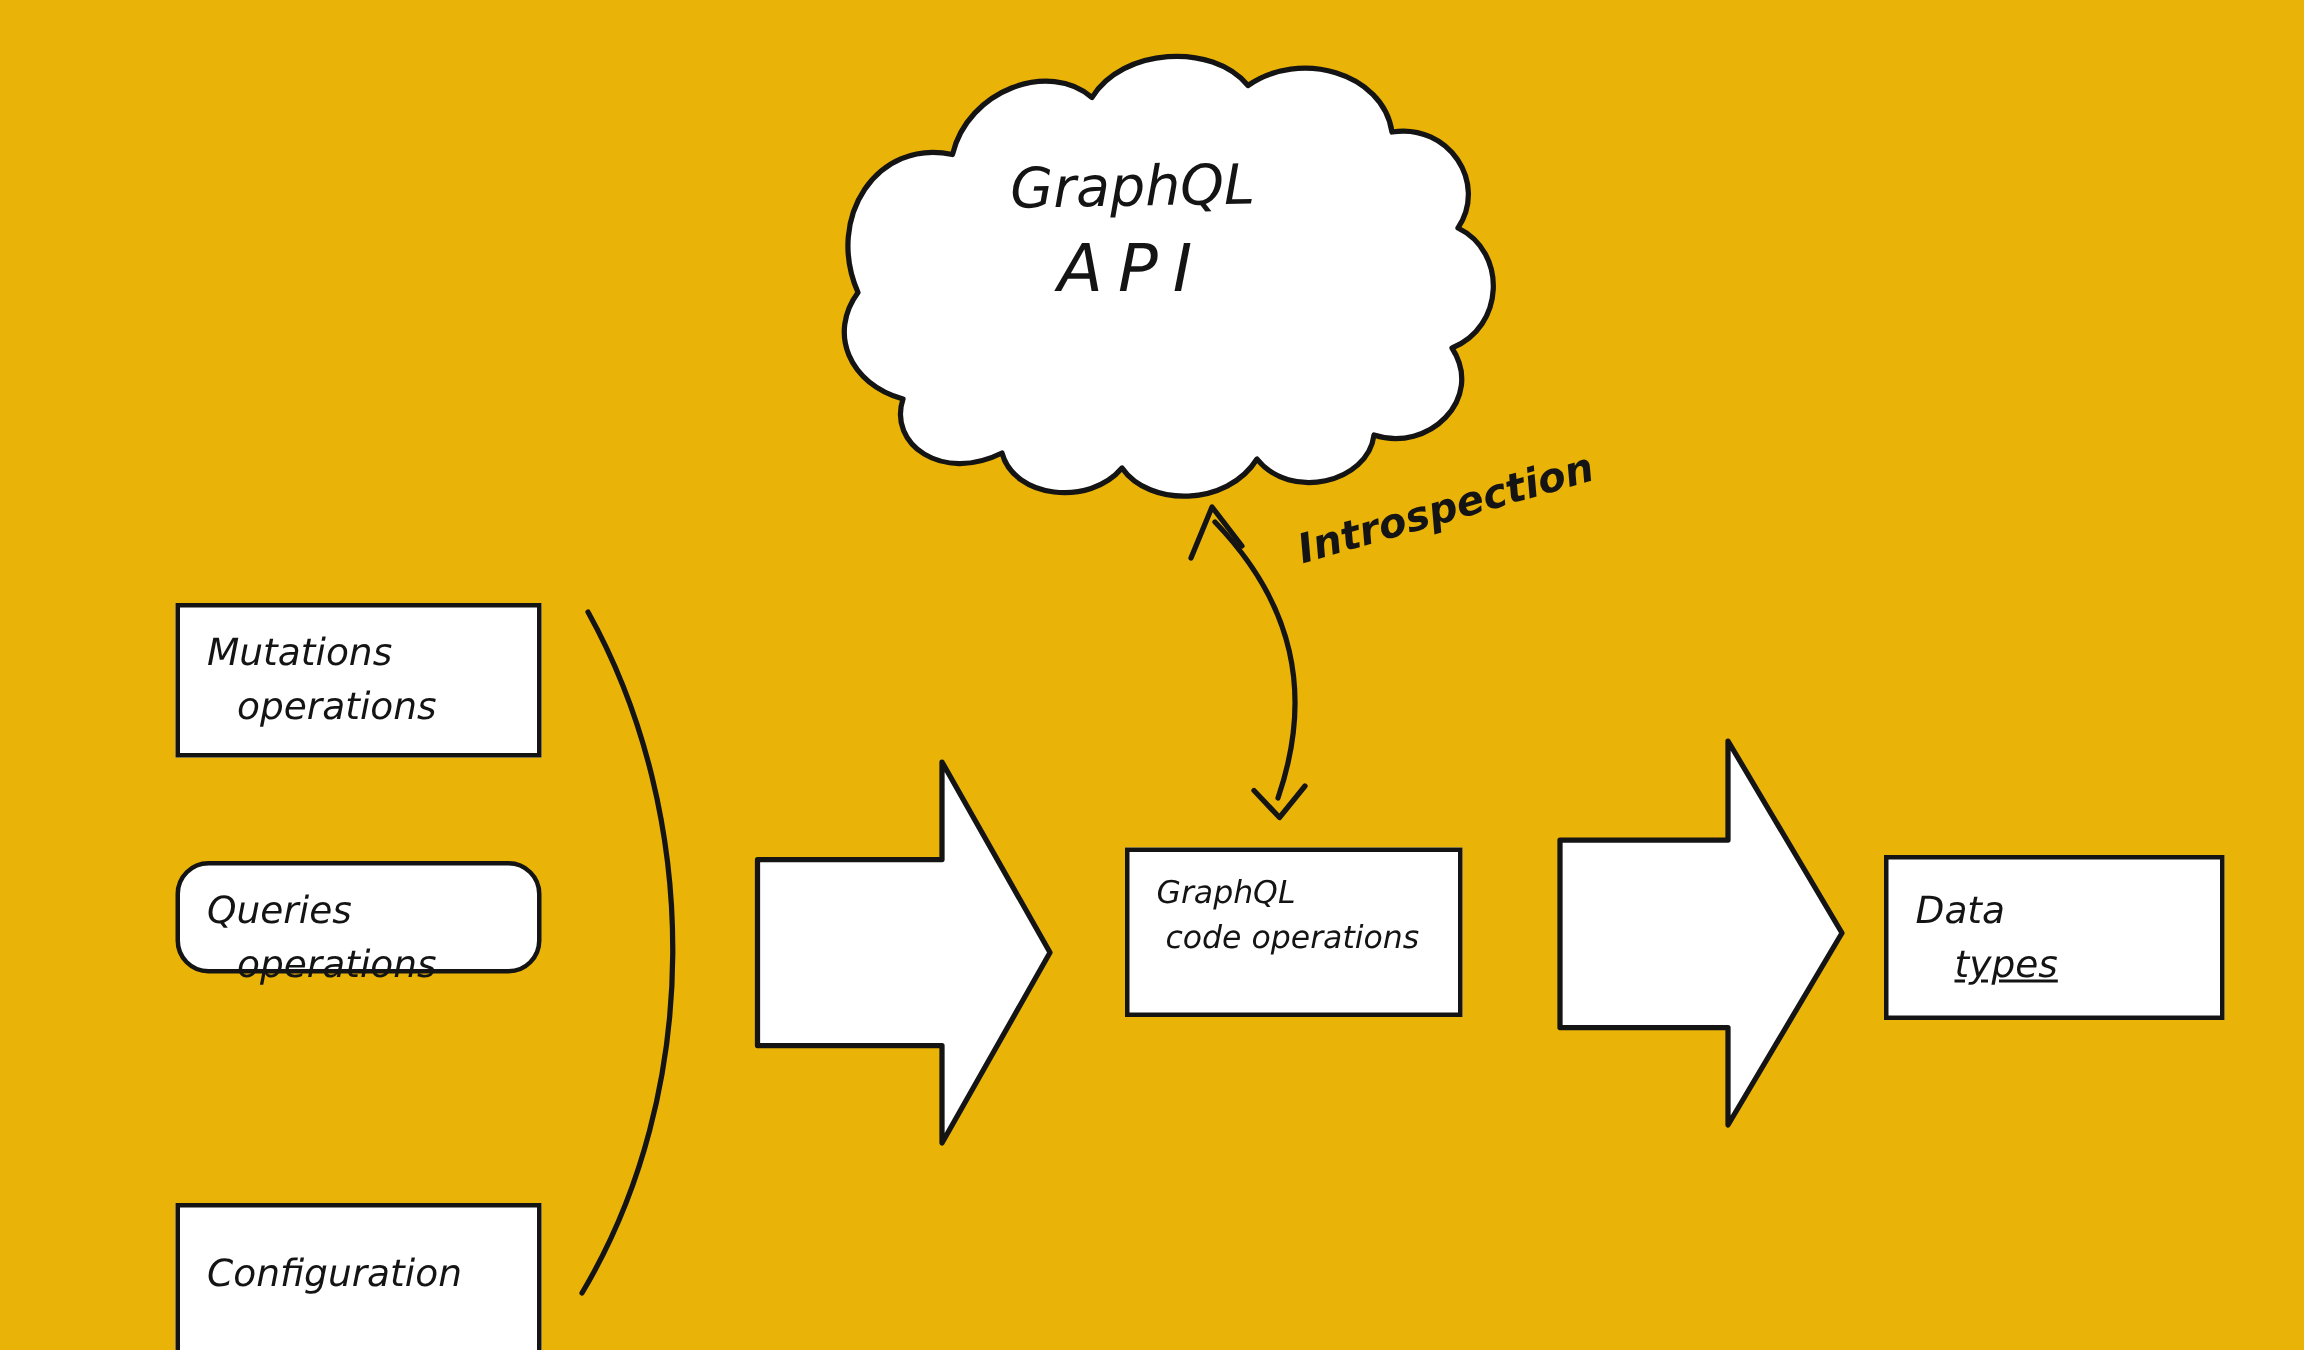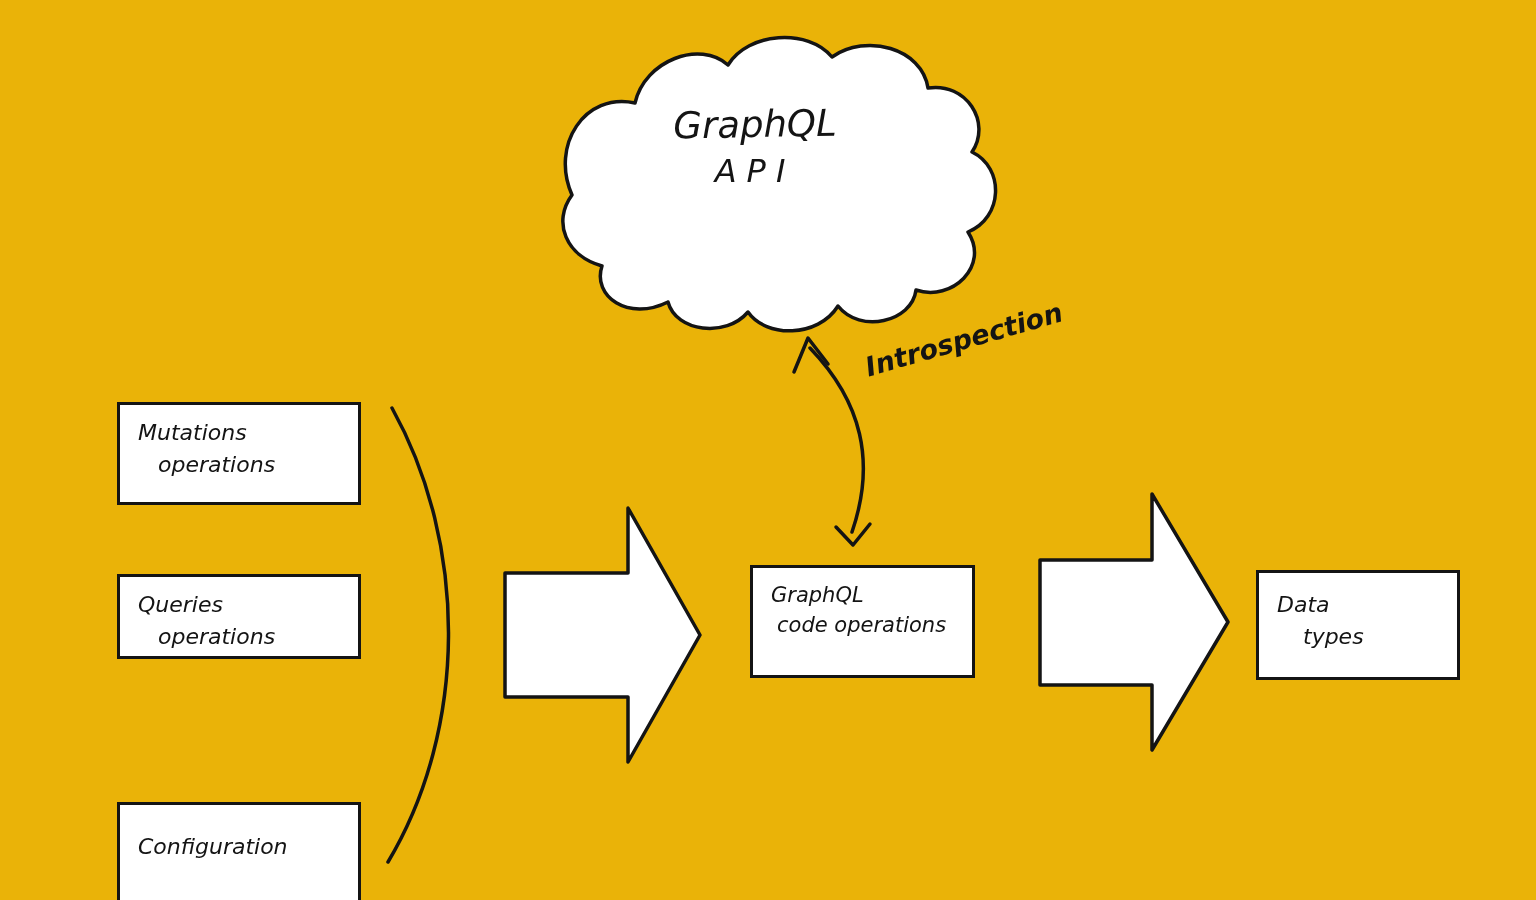--- a/index.html
+++ b/index.html
@@ -26,48 +26,48 @@
     color: #141414;
   }
   .cloud-label {
     position: absolute;
     left: 590px; top: 100px;
     width: 330px;
     text-align: center;
     line-height: 1.35;
   }
   .cloud-label .l1 { font-size: 37px; display: block; transform: rotate(-1deg); }
-  .cloud-label .l2 { font-size: 32px; display: block; letter-spacing: 10px; }
+  .cloud-label .l2 { font-size: 44px; display: block; letter-spacing: 10px; }
   .introspection-label {
     position: absolute;
     left: 866px; top: 352px;
     font-size: 27px;
     font-weight: 600;
     transform: rotate(-16deg);
     transform-origin: left center;
     white-space: nowrap;
   }
   .box {
     position: absolute;
     border: 3px solid #141414;
     background: #ffffff;
     box-sizing: border-box;
     padding: 12px 0 0 18px;
-    font-size: 22px;
+    font-size: 25px;
     line-height: 1.45;
   }
   .box .l1 { display: block; }
   .box .l2 { display: block; margin-left: 20px; }
   .box-mutations { left: 117px; top: 402px; width: 244px; height: 103px; }
-  .box-queries   { left: 117px; top: 574px; width: 244px; height: 85px; }
+  .box-queries   { left: 117px; top: 574px; width: 244px; height: 75px; border-radius: 22px; }
   .box-config    { left: 117px; top: 755px; width: 244px; height: 104px; padding-top: 26px; margin-top: 47px; }
   .box-generator { left: 750px; top: 565px; width: 225px; height: 113px; font-size: 21px; }
   .box-generator .l2 { margin-left: 6px; }
-  .box-datatypes { left: 1256px; top: 570px; width: 204px; height: 110px; padding-top: 16px; }
-  .box-datatypes .l2 { margin-left: 26px; }
+  .box-datatypes { left: 1256px; top: 570px; width: 227px; height: 110px; padding-top: 16px; }
+  .box-datatypes .l2 { margin-left: 26px; text-decoration: underline; }
 </style>
 </head>
 <body>
 
 <div class="canvas">
 
   <svg class="shapes" viewBox="0 0 1536 900">
 
     <path d="M 572,195
          C 550,145 585,92 635,103

